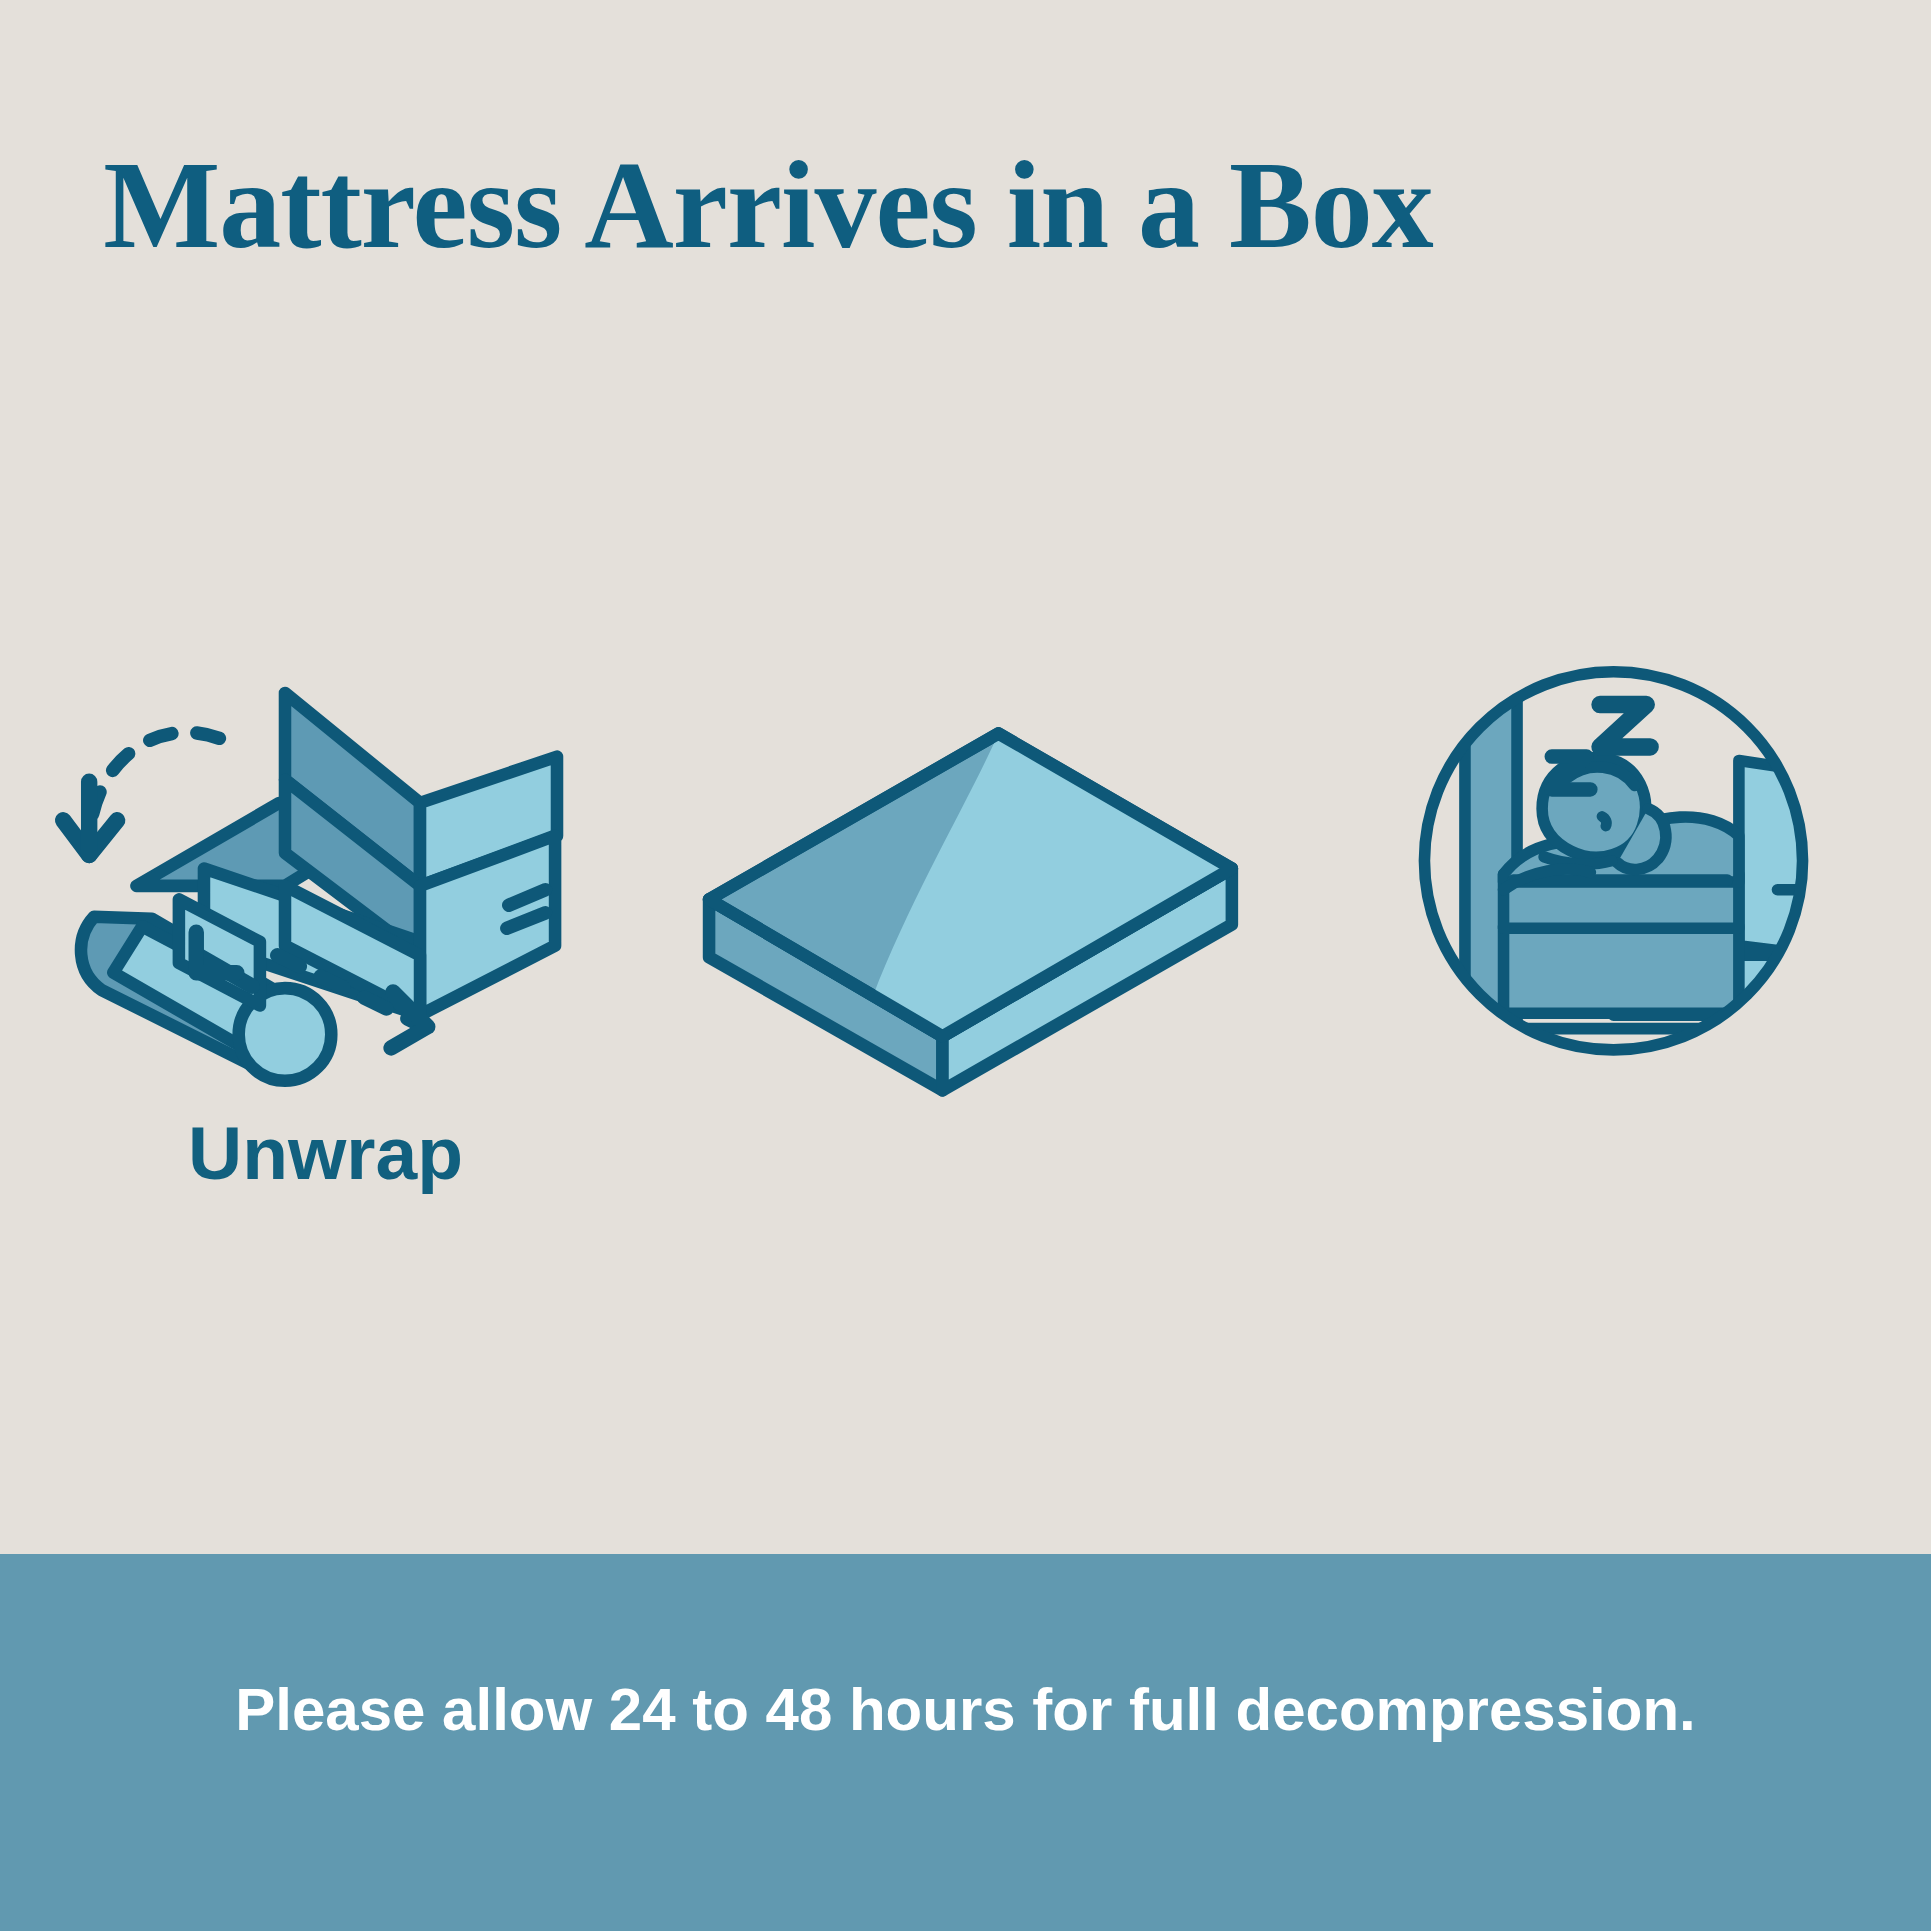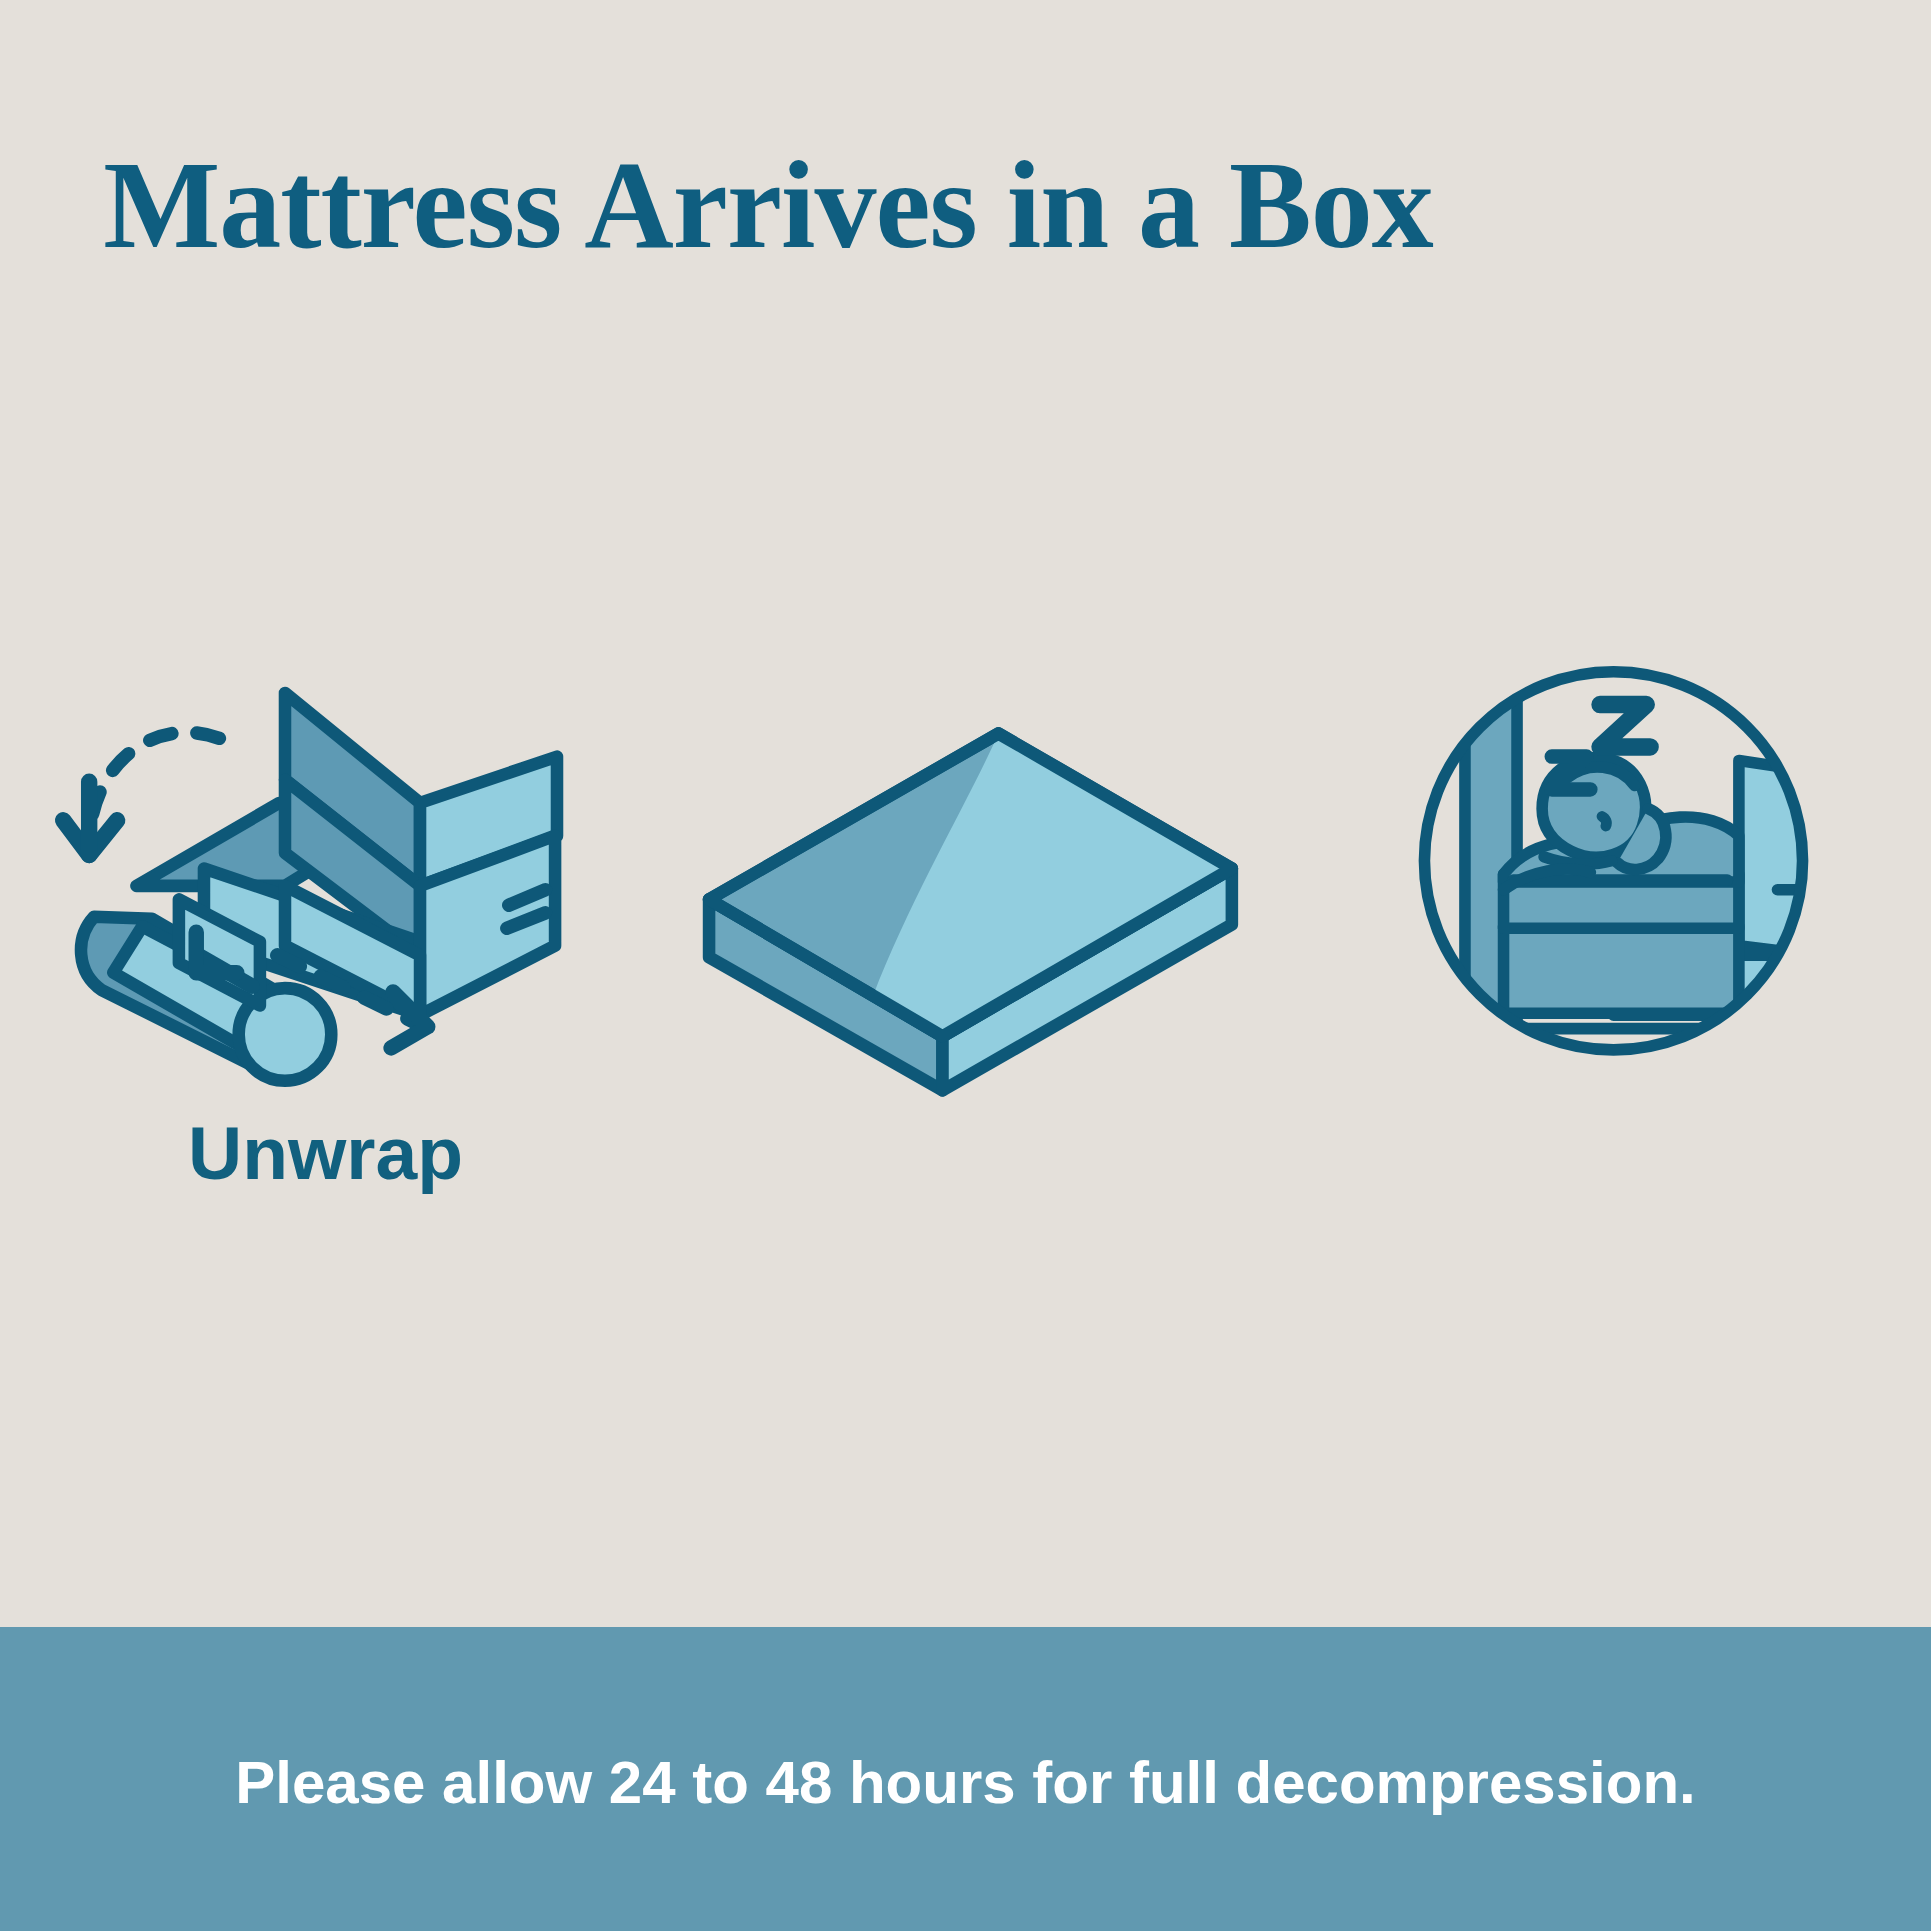--- a/index.html
+++ b/index.html
@@ -77,21 +77,21 @@
     color: #11607F;
     text-align: center;
   }
 
   
   .footer-banner {
     position: absolute;
     left: 0;
     bottom: 0;
     width: 1931px;
-    height: 304px;
+    height: 377px;
     background: #6199B0;
     display: flex;
     align-items: flex-start;
     justify-content: center;
   }
   .footer-text {
     margin-top: 121px;
     font-family: "Liberation Sans", sans-serif;
     font-weight: bold;
     font-size: 60px;

